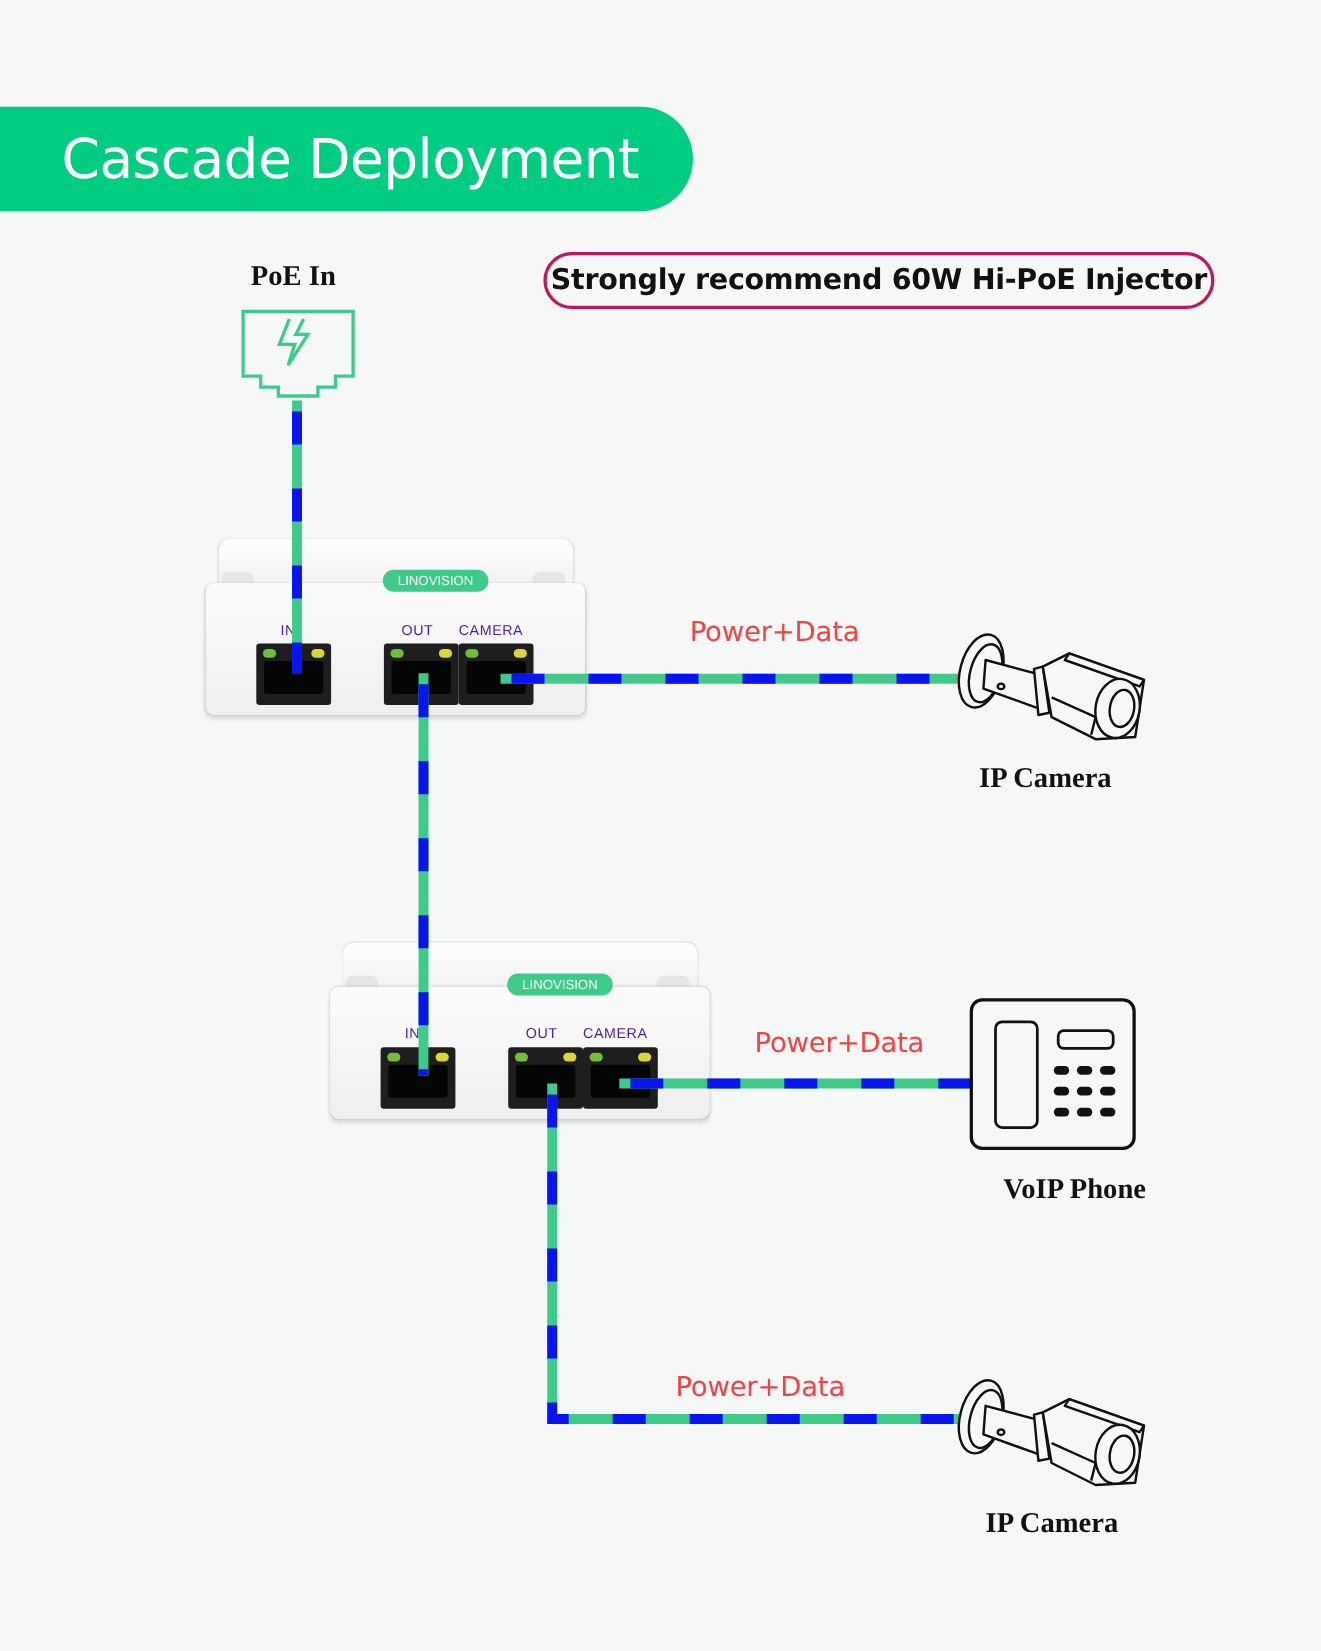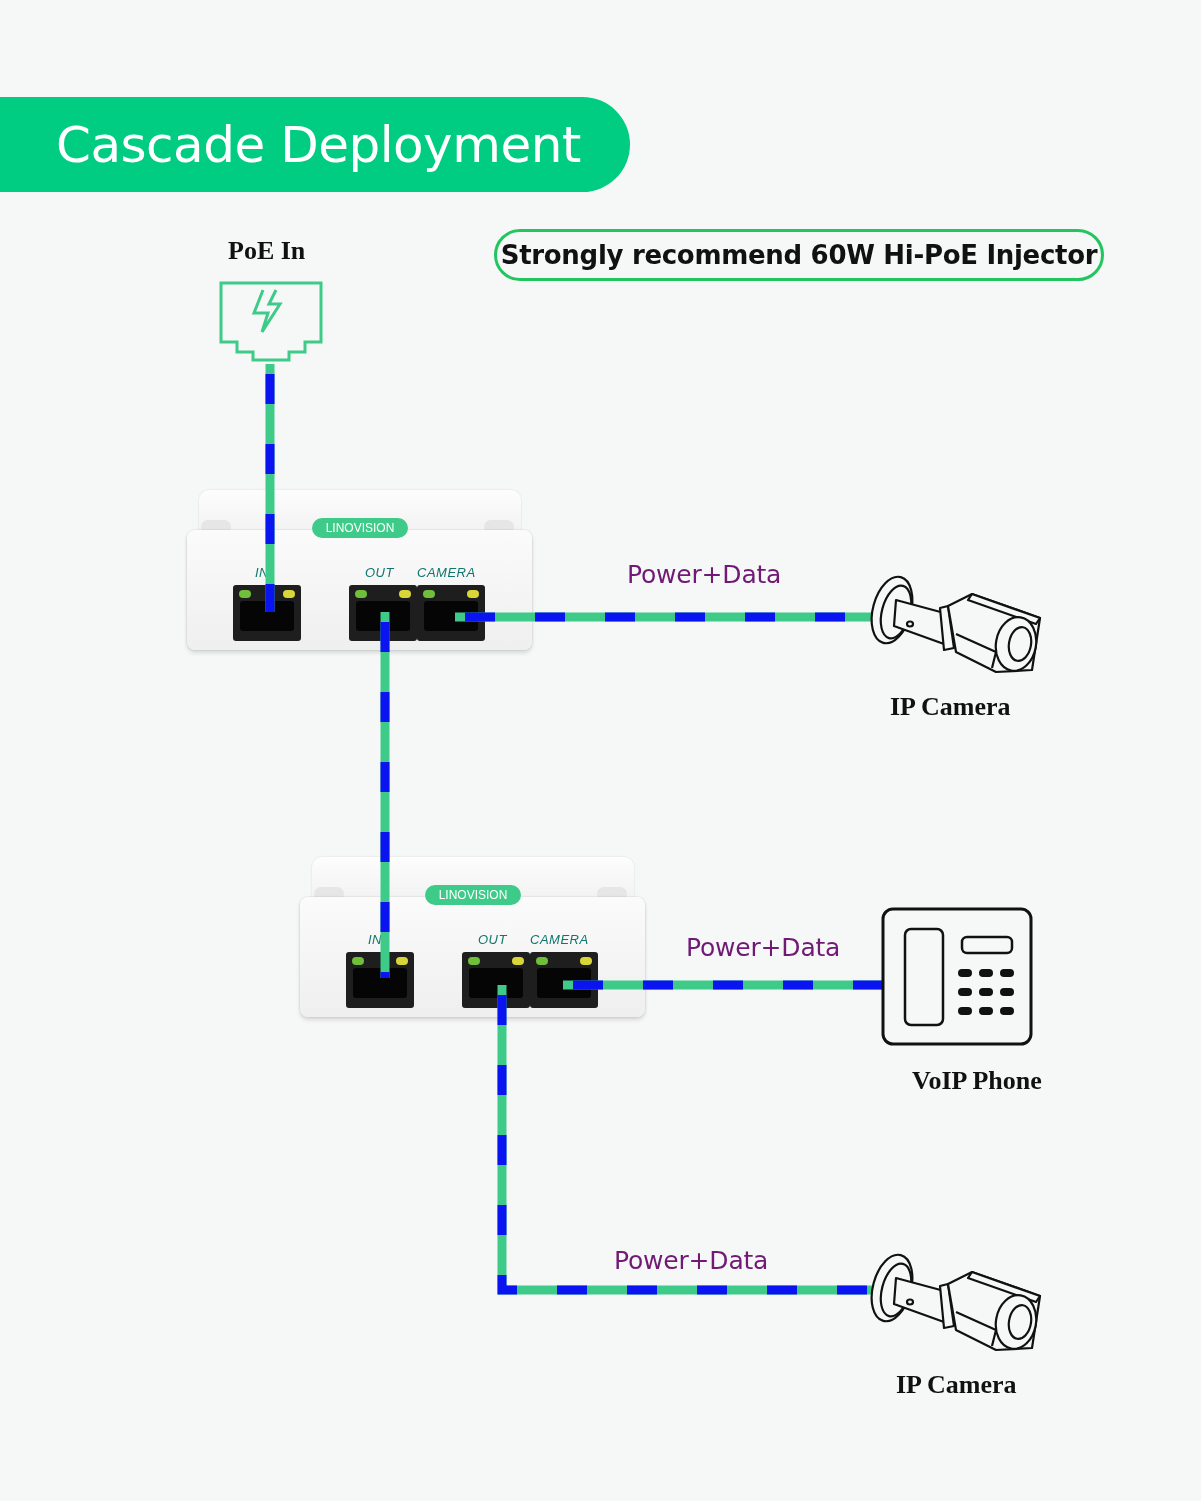--- a/index.html
+++ b/index.html
@@ -21,29 +21,29 @@
   }
   #title-text {
     left: 56px; top: 116px;
     font-size: 50px; font-weight: normal; color: #ffffff;
     letter-spacing: -0.5px; white-space: nowrap;
   }
 
   
   #recommend-pill {
     left: 494px; top: 229px; width: 604px; height: 46px;
-    border: 3px solid #22c55e; border-radius: 26px;
+    border: 3px solid #be185d; border-radius: 26px;
     background: #f6f7f7;
     display: flex; align-items: center; justify-content: center;
     font-size: 26px; font-weight: bold; color: #111; white-space: nowrap;
     letter-spacing: -0.3px;
   }
 
   .label-bold { font-weight: bold; font-size: 26px; color: #111; white-space: nowrap; font-family: Liberation Serif, serif; }
-  .label-normal { font-size: 25px; color: #701a75; white-space: nowrap; letter-spacing: -0.2px; }
+  .label-normal { font-size: 25px; color: #ef4444; white-space: nowrap; letter-spacing: -0.2px; }
 
   
   .device { width: 345px; height: 165px; }
   .device .top-shell {
     position: absolute; left: 12px; top: 0; width: 322px; height: 50px;
     background: linear-gradient(#fdfdfd, #f0f0f0);
     border-radius: 10px 10px 0 0;
     box-shadow: 0 0 2px rgba(0,0,0,0.15);
   }
   .device .notch-l, .device .notch-r {
@@ -56,24 +56,25 @@
     position: absolute; left: 0; top: 40px; width: 345px; height: 120px;
     background: linear-gradient(#fbfbfb, #efefef);
     border-radius: 8px;
     box-shadow: 0 3px 4px rgba(0,0,0,0.12), 0 0 2px rgba(0,0,0,0.18);
   }
   .device .brand {
     position: absolute; top: 28px; height: 20px; width: 96px;
     background: #3ecb8a; color: #fff; border-radius: 10px;
     font-size: 12px; line-height: 20px; text-align: center;
     font-family: "Liberation Sans", sans-serif;
+    margin-left: 36px;
   }
   .device .port-label {
-    position: absolute; top: 75px; font-size: 13px; color: #0f766e;
-    font-family: "Liberation Sans", sans-serif; letter-spacing: 0.5px; font-style: italic;
+    position: absolute; top: 75px; font-size: 13px; color: #4c1d95;
+    font-family: "Liberation Sans", sans-serif; letter-spacing: 0.5px;
   }
   .port {
     position: absolute; width: 68px; height: 56px; background: #1e1e1e;
     border-radius: 3px;
   }
   .port .hole {
     position: absolute; left: 7px; top: 16px; width: 54px; height: 30px;
     background: #050505; border-radius: 3px;
   }
   .port .led-g, .port .led-y {

